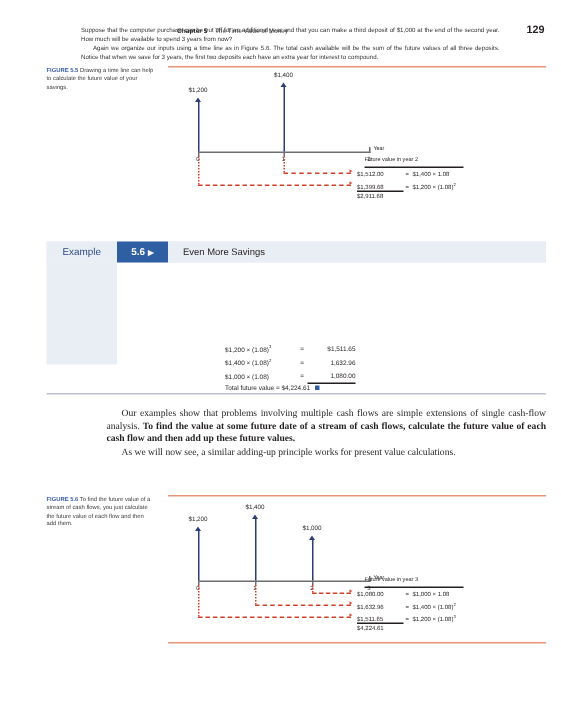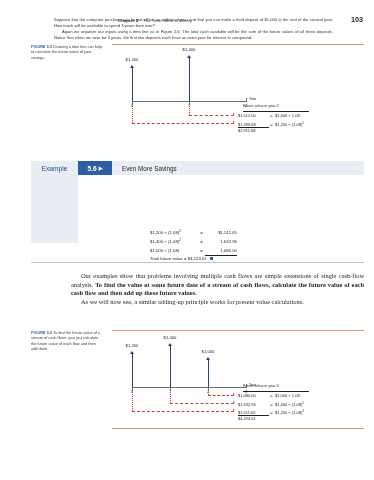--- a/index.html
+++ b/index.html
@@ -312,21 +312,21 @@
 </style>
 </head>
 <body>
 
 <div class="page">
 
   <div class="runhead">
     <span class="runhead-chapter">Chapter 5</span>
     <span class="runhead-title">The Time Value of Money</span>
   </div>
-  <div class="folio">103</div>
+  <div class="folio">129</div>
 
   <div class="fig-caption" style="top:44px;">
     <span class="fig-label">FIGURE 5.5</span>
     <span class="fig-text">Drawing a time line can help to calculate the future value of your savings.</span>
   </div>
 
   <div class="figure" style="top:44px; height:110px;">
     <div class="fig-rule" style="top:0;"></div>
 
     <div class="tl">

